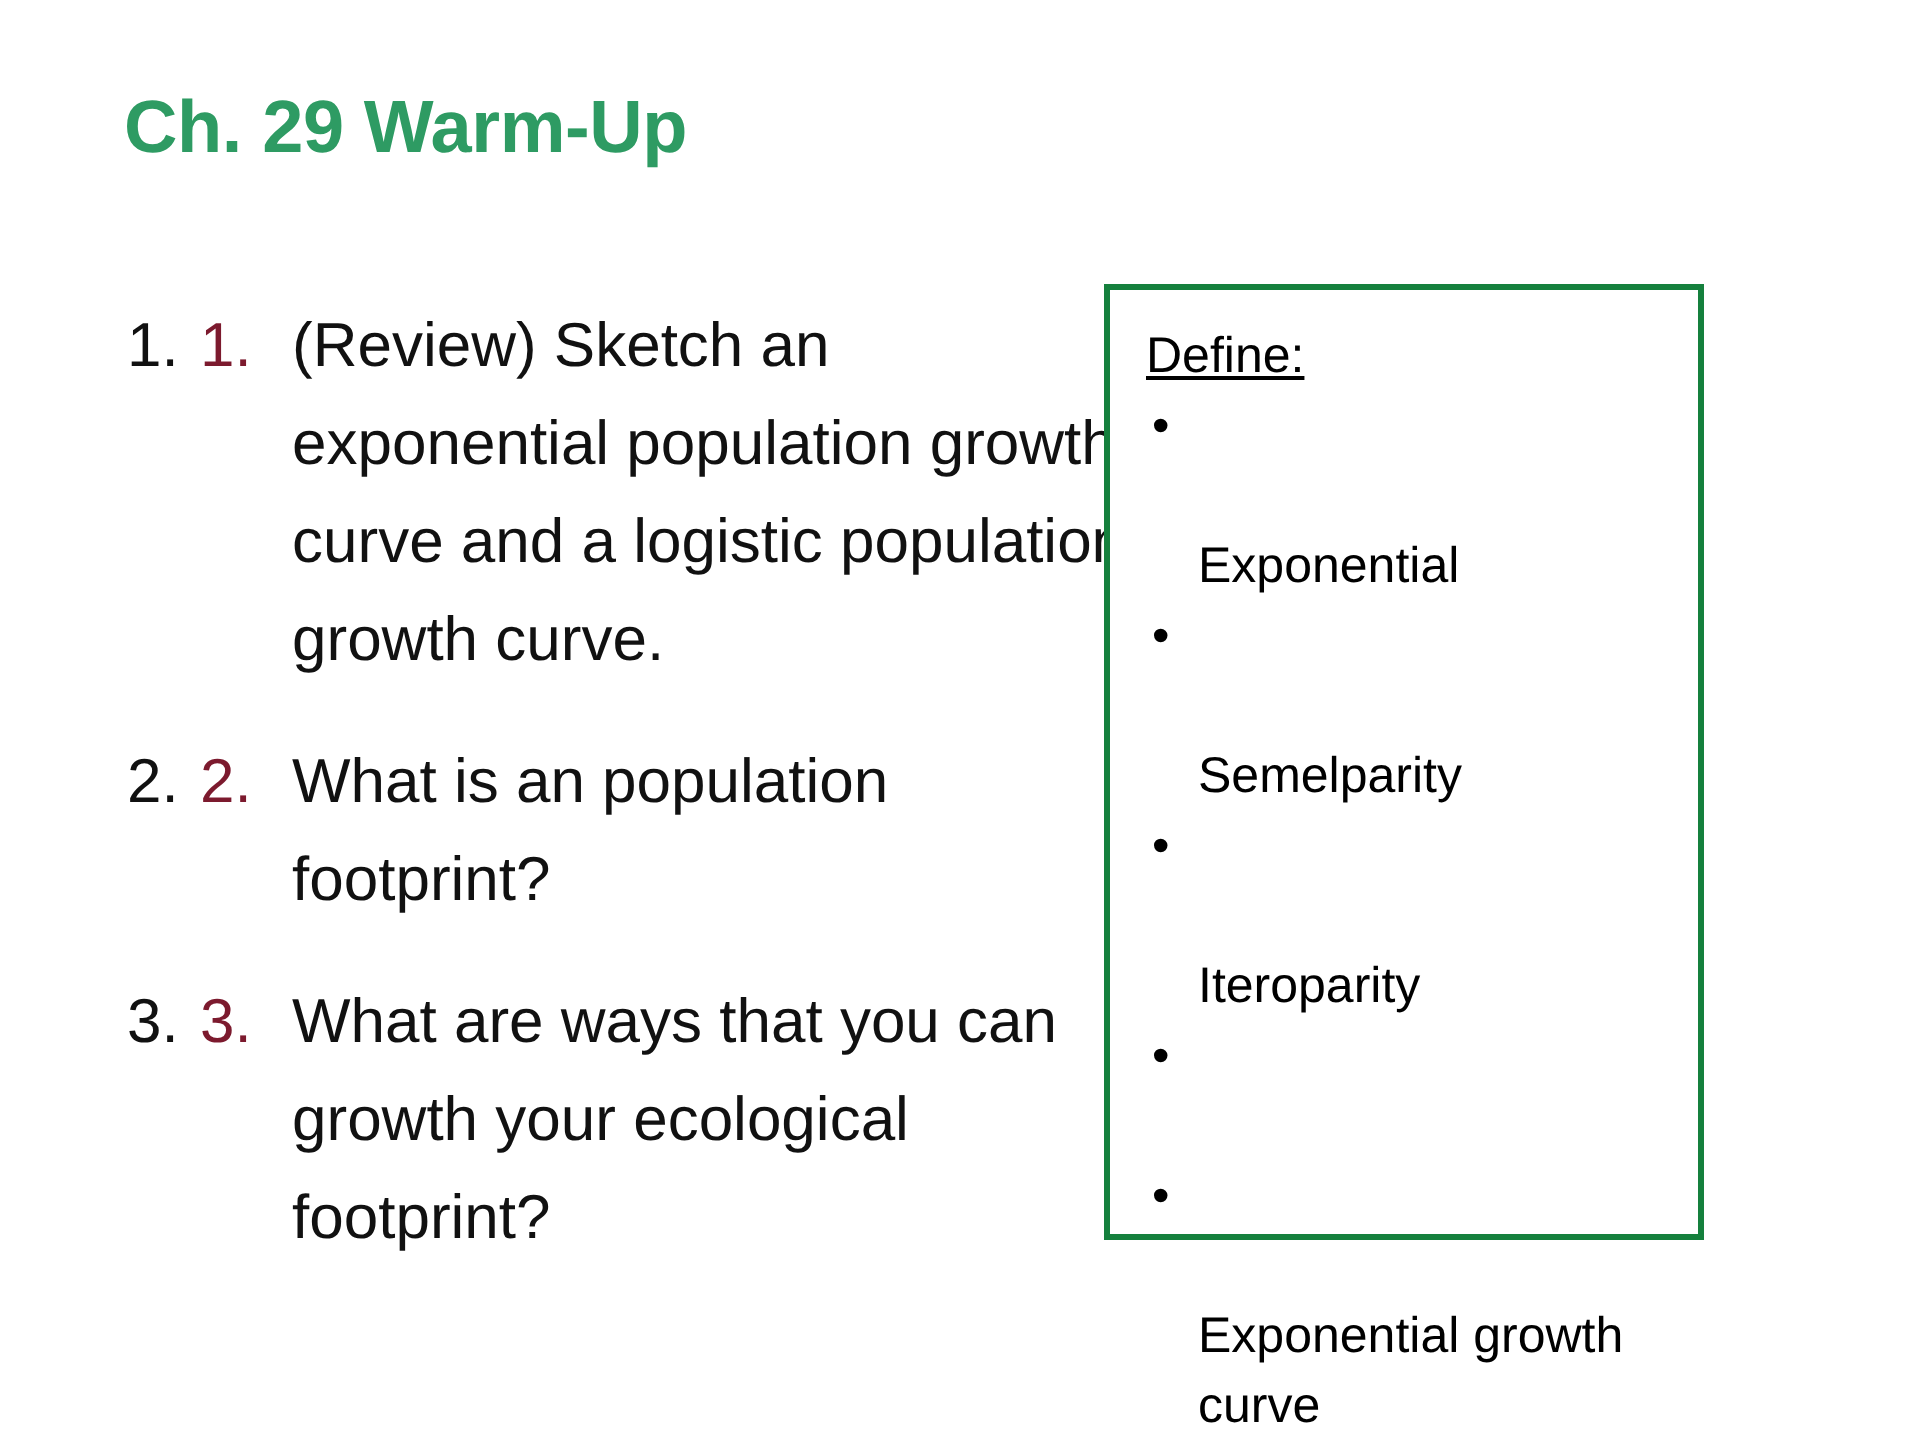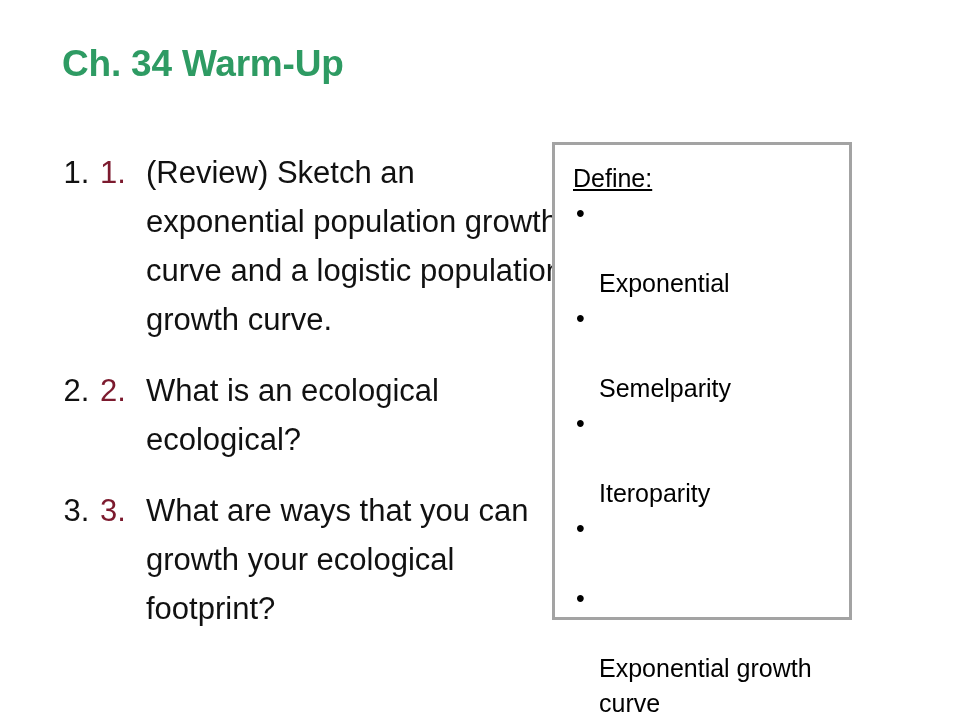--- a/index.html
+++ b/index.html
@@ -71,21 +71,21 @@
   }
 
   
   .define-box {
     position: absolute;
     left: 552px;
     top: 142px;
     width: 300px;
     height: 478px;
     box-sizing: border-box;
-    border: 3px solid #a3a3a3;
+    border: 3px solid #15803d;
     background: #ffffff;
   }
   .define-inner {
     padding: 16px 0 0 18px;
   }
   .define-heading {
     font-size: 25px;
     line-height: 35px;
     color: #000000;
     text-decoration: underline;
@@ -112,32 +112,32 @@
     top: 0;
     font-size: 25px;
     line-height: 35px;
   }
 </style>
 </head>
 <body>
 
 <div class="slide">
 
-  <div class="slide-title">Ch. 34 Warm-Up</div>
+  <div class="slide-title">Ch. 29 Warm-Up</div>
 
   <ol class="questions">
 
     <li class="question-item">
       <span class="question-number">1.</span>
       <span class="question-text">(Review) Sketch an exponential population growth curve and a logistic population growth curve.</span>
     </li>
 
     <li class="question-item">
       <span class="question-number">2.</span>
-      <span class="question-text">What is an ecological ecological?</span>
+      <span class="question-text">What is an population footprint?</span>
     </li>
 
     <li class="question-item">
       <span class="question-number">3.</span>
       <span class="question-text">What are ways that you can growth your ecological footprint?</span>
     </li>
 
   </ol>
 
   <div class="define-box">

